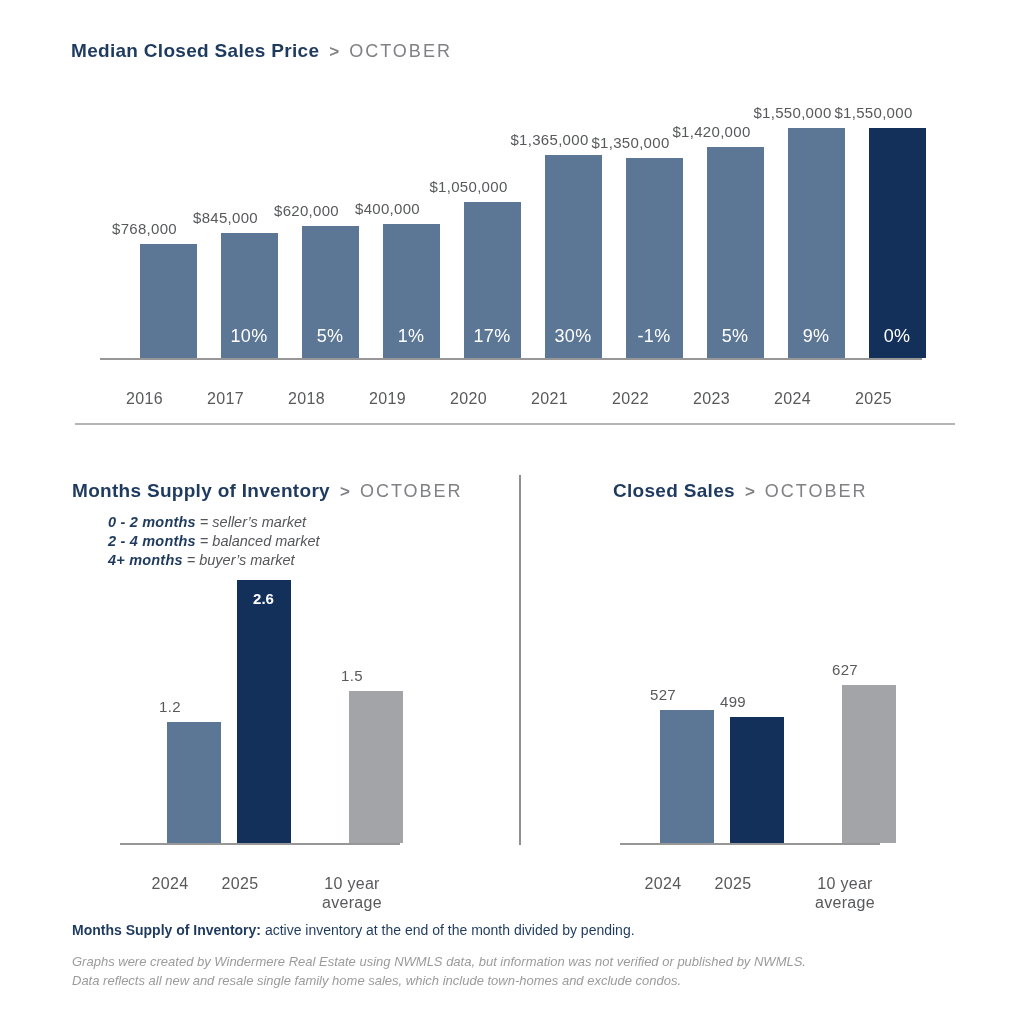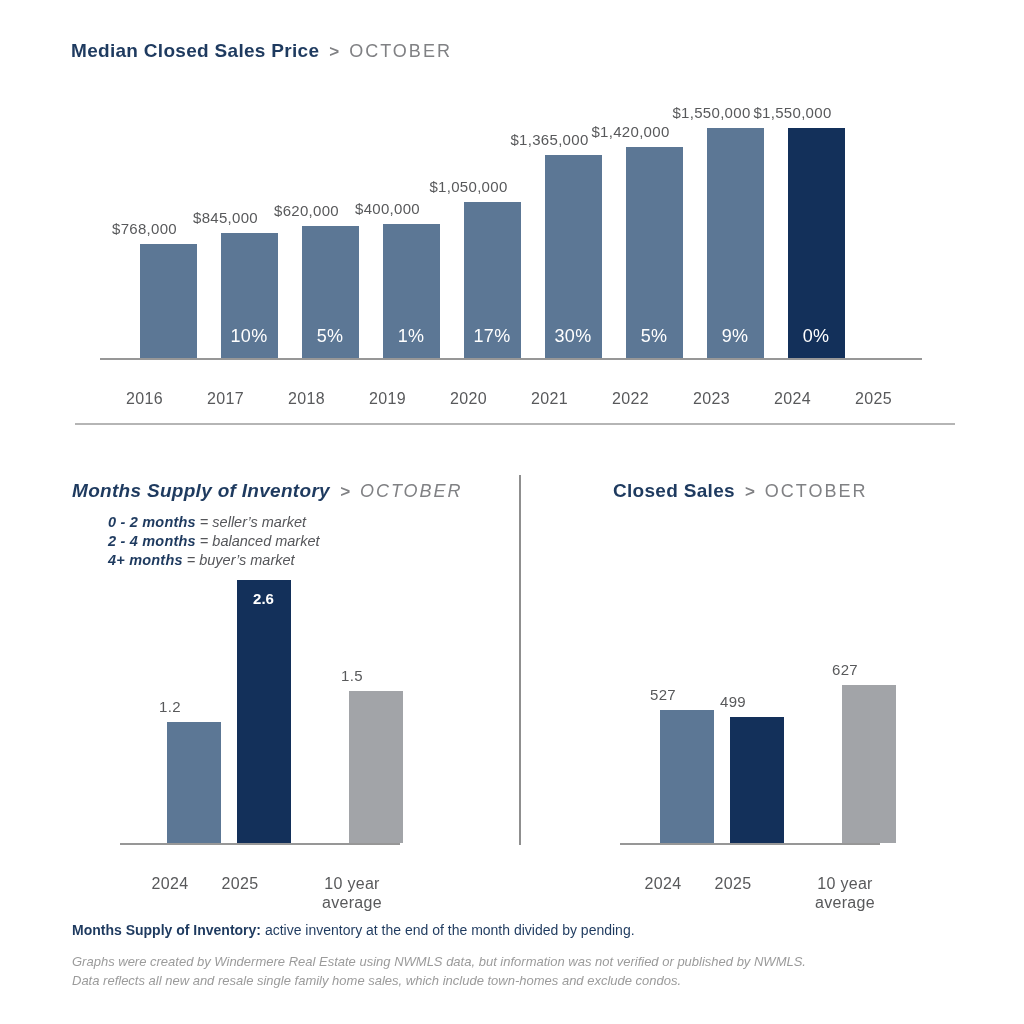--- a/index.html
+++ b/index.html
@@ -101,20 +101,26 @@
             <span class="pct">17%</span>
           </div>
         </div>
         <div class="bar-group">
           <div class="value-label">$1,365,000</div>
           <div class="bar blue" style="height: 203px;">
             <span class="pct">30%</span>
           </div>
         </div>
         <div class="bar-group">
+          <div class="value-label">$1,350,000</div>
+          <div class="bar blue" style="height: 200px;">
+            <span class="pct">-1%</span>
+          </div>
+        </div>
+        <div class="bar-group">
           <div class="value-label">$1,420,000</div>
           <div class="bar blue" style="height: 211px;">
             <span class="pct">5%</span>
           </div>
         </div>
         <div class="bar-group">
           <div class="value-label">$1,550,000</div>
           <div class="bar blue" style="height: 230px;">
             <span class="pct">9%</span>
           </div>
@@ -156,21 +162,21 @@
           <span>2024</span>
         </div>
         <div class="cat">
           <span>2025</span>
         </div>
       </div>
   </div>
 
   <div class="divider-h"></div>
 
-  <div class="chart-header" style="left:72px; top:480px;font-style:italic;">
+  <div class="chart-header" style="left:72px; top:480px;">
     <span class="t">Months Supply of Inventory</span>
     <span class="sep">&gt;</span>
     <span class="sub">OCTOBER</span>
   </div>
 
   <div class="market-legend">
     <div>
       <span class="b">0 - 2 months</span>
       <span class="r">= seller’s market</span>
     </div>

